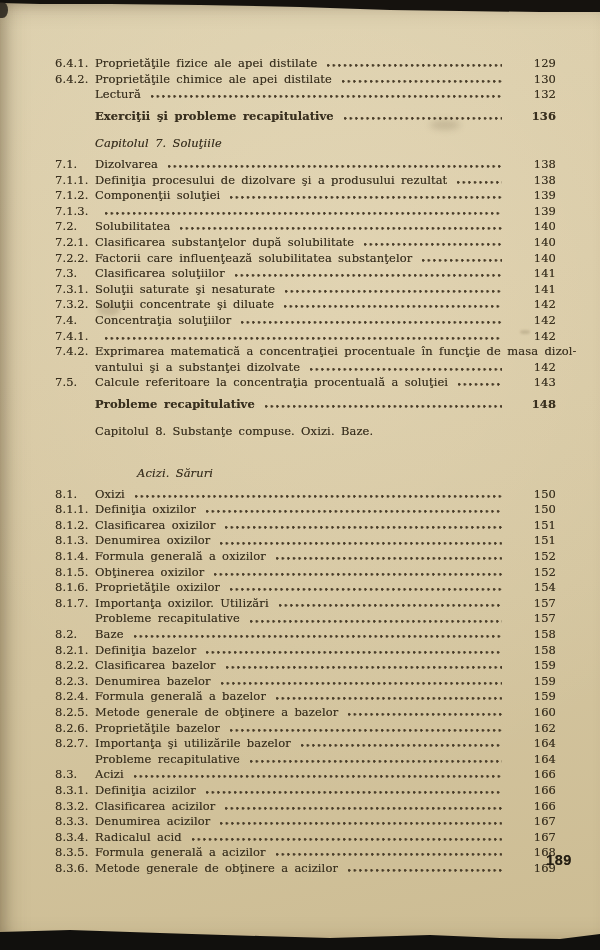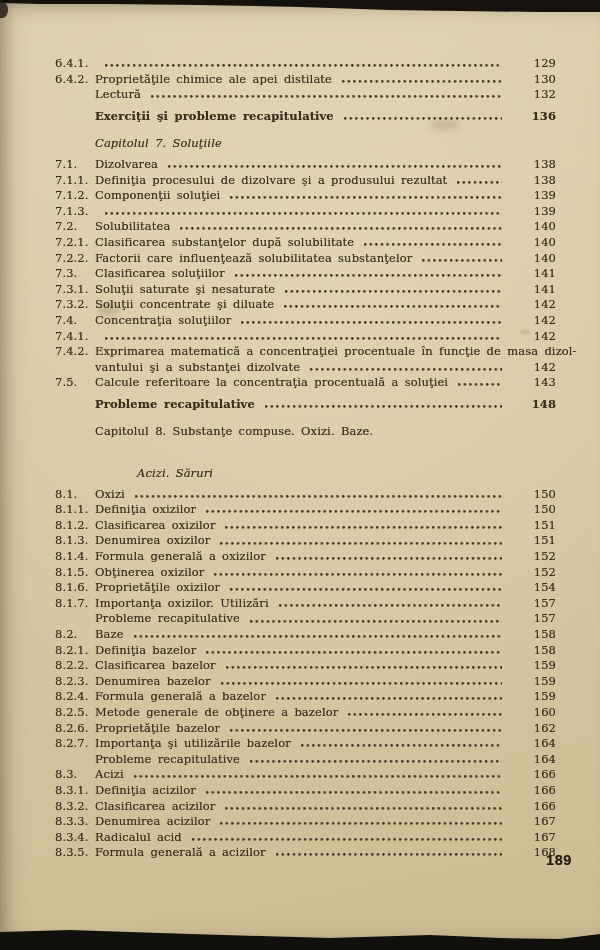--- a/index.html
+++ b/index.html
@@ -70,20 +70,21 @@
 <div class="scan">
   <div class="edge-top"></div>
   <div class="corner-blob"></div>
   <div class="smudge s1"></div>
   <div class="smudge s2"></div>
   <div class="smudge s3"></div>
 
   <div class="toc" id="toc">
       <div class="row">
     <span class="num">6.4.1.</span>
+    <span class="title">Proprietăţile fizice ale apei distilate</span>
     <span class="dots"></span>
     <span class="pg">129</span>
   </div>
       <div class="row">
     <span class="num">6.4.2.</span>
     <span class="title">Proprietăţile chimice ale apei distilate</span>
     <span class="dots"></span>
     <span class="pg">130</span>
   </div>
       <div class="row">
@@ -332,18 +333,24 @@
     <span class="title">Radicalul acid</span>
     <span class="dots"></span>
     <span class="pg">167</span>
   </div>
       <div class="row">
     <span class="num">8.3.5.</span>
     <span class="title">Formula generală a acizilor</span>
     <span class="dots"></span>
     <span class="pg">168</span>
   </div>
+      <div class="row">
+    <span class="num">8.3.6.</span>
+    <span class="title">Metode generale de obţinere a acizilor</span>
+    <span class="dots"></span>
+    <span class="pg">169</span>
+  </div>
     </div>
 
   <div class="folio">189</div>
 
   <div class="edge-bottom"></div>
 </div>
 
 </body></html>

